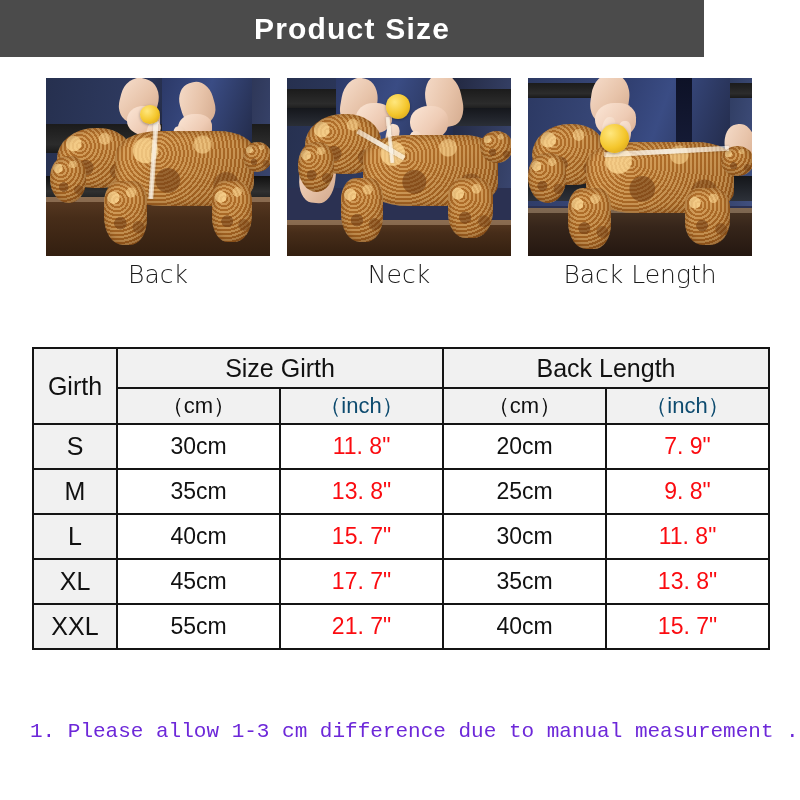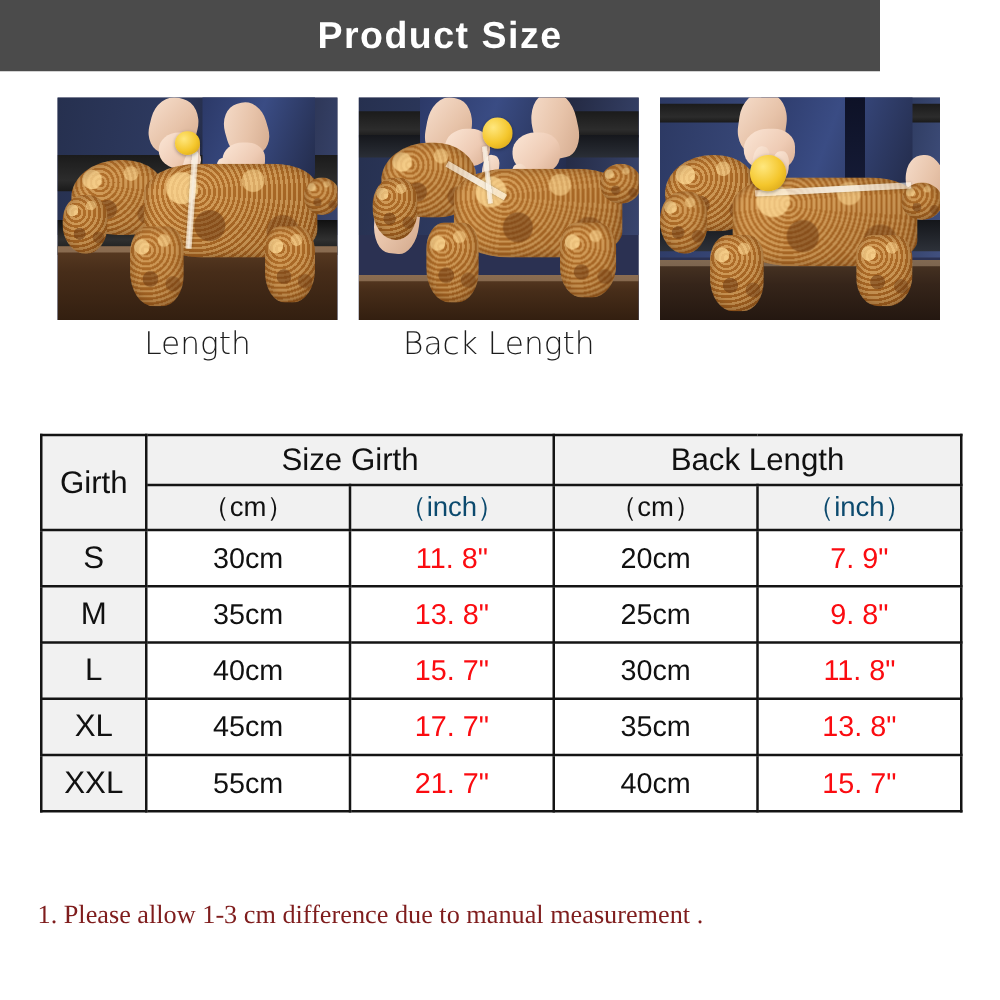--- a/index.html
+++ b/index.html
@@ -206,24 +206,24 @@
     font-size: 23px;
     color: #fb0b10;
   }
 
   
   #notes {
     position: absolute;
     left: 30px;
     top: 712px;
     width: 740px;
-    color: #7f1d1d;
+    color: #6d28d9;
     font-size: 21px;
     line-height: 39px;
-    font-family: Liberation Serif, serif;
+    font-family: Liberation Mono, monospace;
   }
   .note-line { white-space: pre; }
 </style>
 </head>
 <body>
 
 <div id="header-bar">
   <div id="header-title">Product Size</div>
 </div>
 
@@ -304,21 +304,22 @@
     <div class="dog-part" style="left:18%;top:62%;width:19%;height:34%;border-radius:34% 30% 40% 44%;"></div>
     <div class="dog-part" style="left:70%;top:62%;width:20%;height:32%;border-radius:30% 34% 44% 40%;"></div>
     <div class="dog-part" style="left:86%;top:38%;width:15%;height:17%;border-radius:50%;"></div>
 
     <div class="tape" style="left:34%;top:40%;width:56%;height:5px;transform:rotate(-3deg);"></div>
     <div class="tape-reel" style="left:32%;top:26%;width:13%;height:16%;"></div>
   </div>
 </div>
 
 <div id="caption-row">
-  <div class="caption">Length</div>
+  <div class="caption">Back</div>
+  <div class="caption">Neck</div>
   <div class="caption">Back Length</div>
 </div>
 
 <table id="size-table">
   <colgroup>
     <col class="col-size">
     <col class="col-data">
     <col class="col-data">
     <col class="col-data">
     <col class="col-data">

